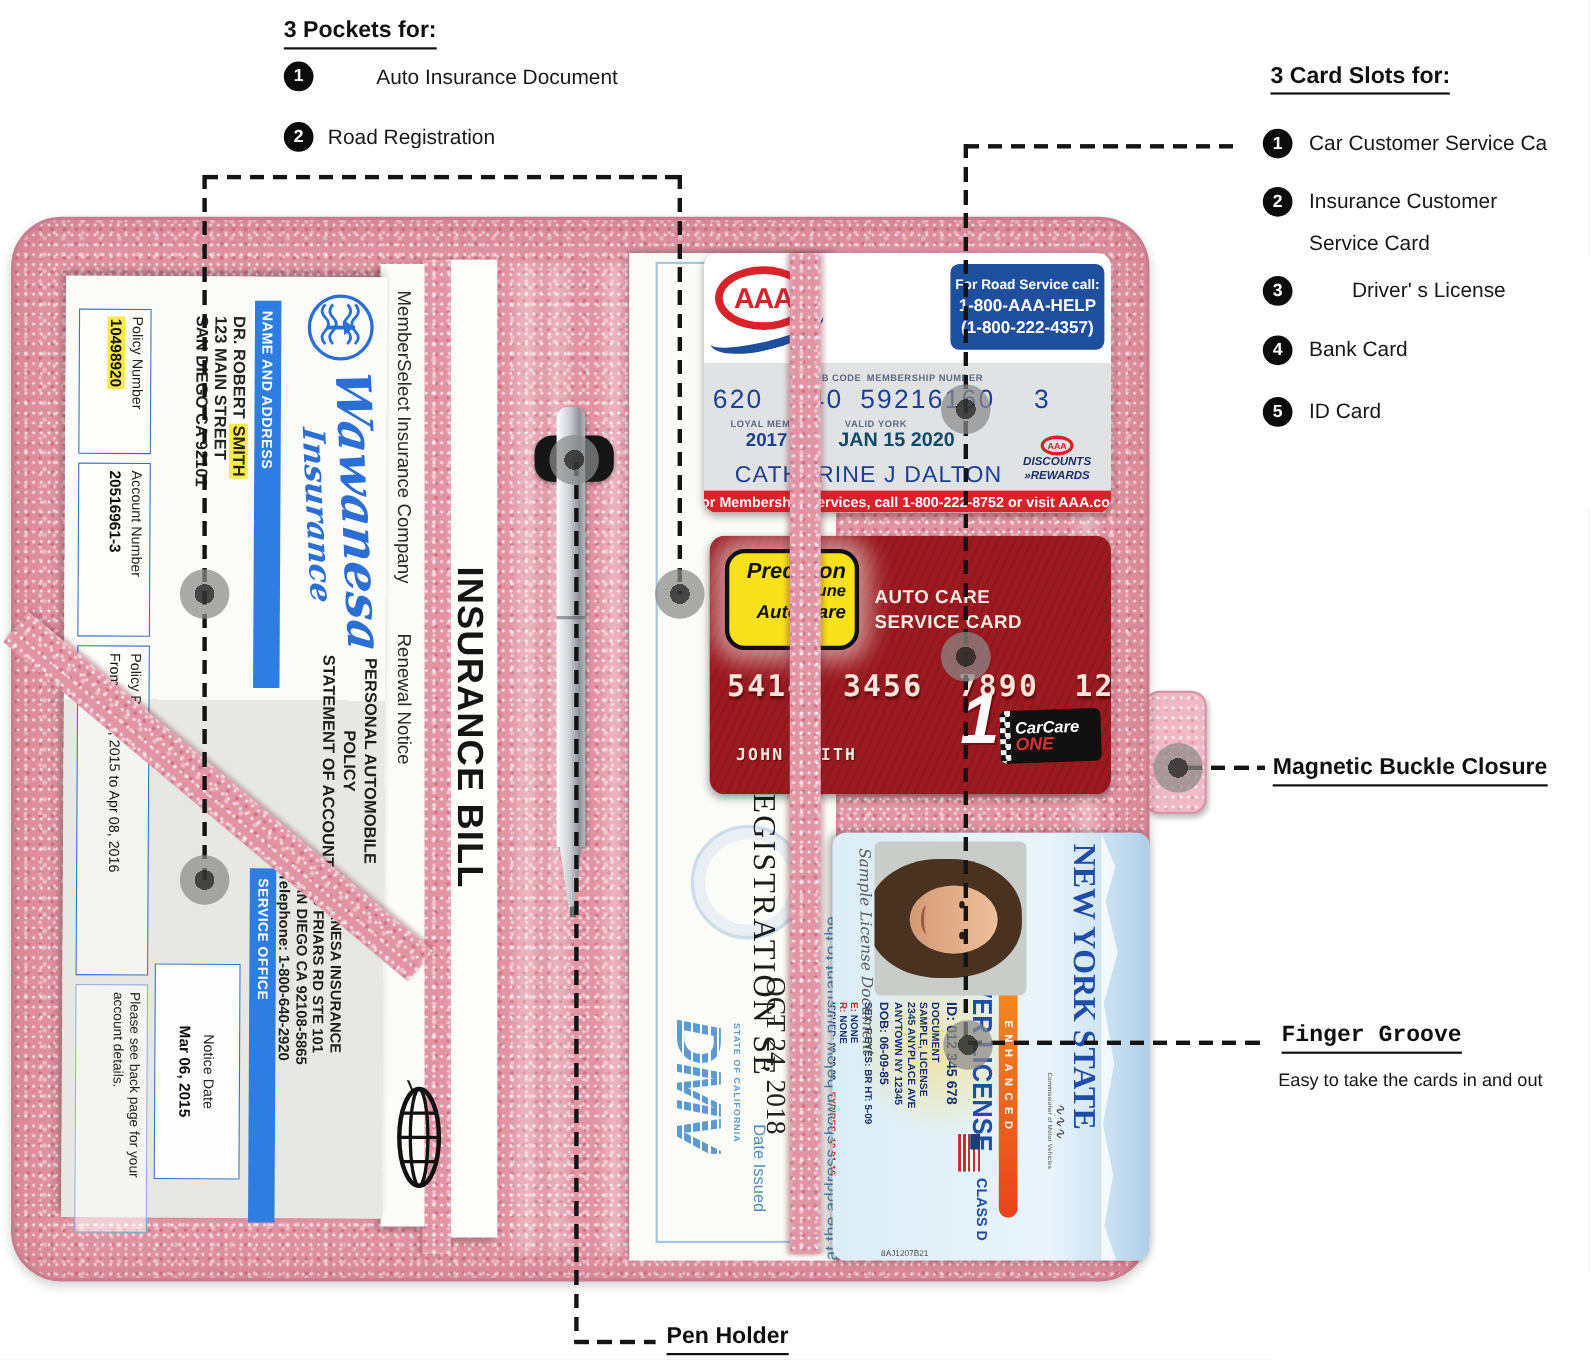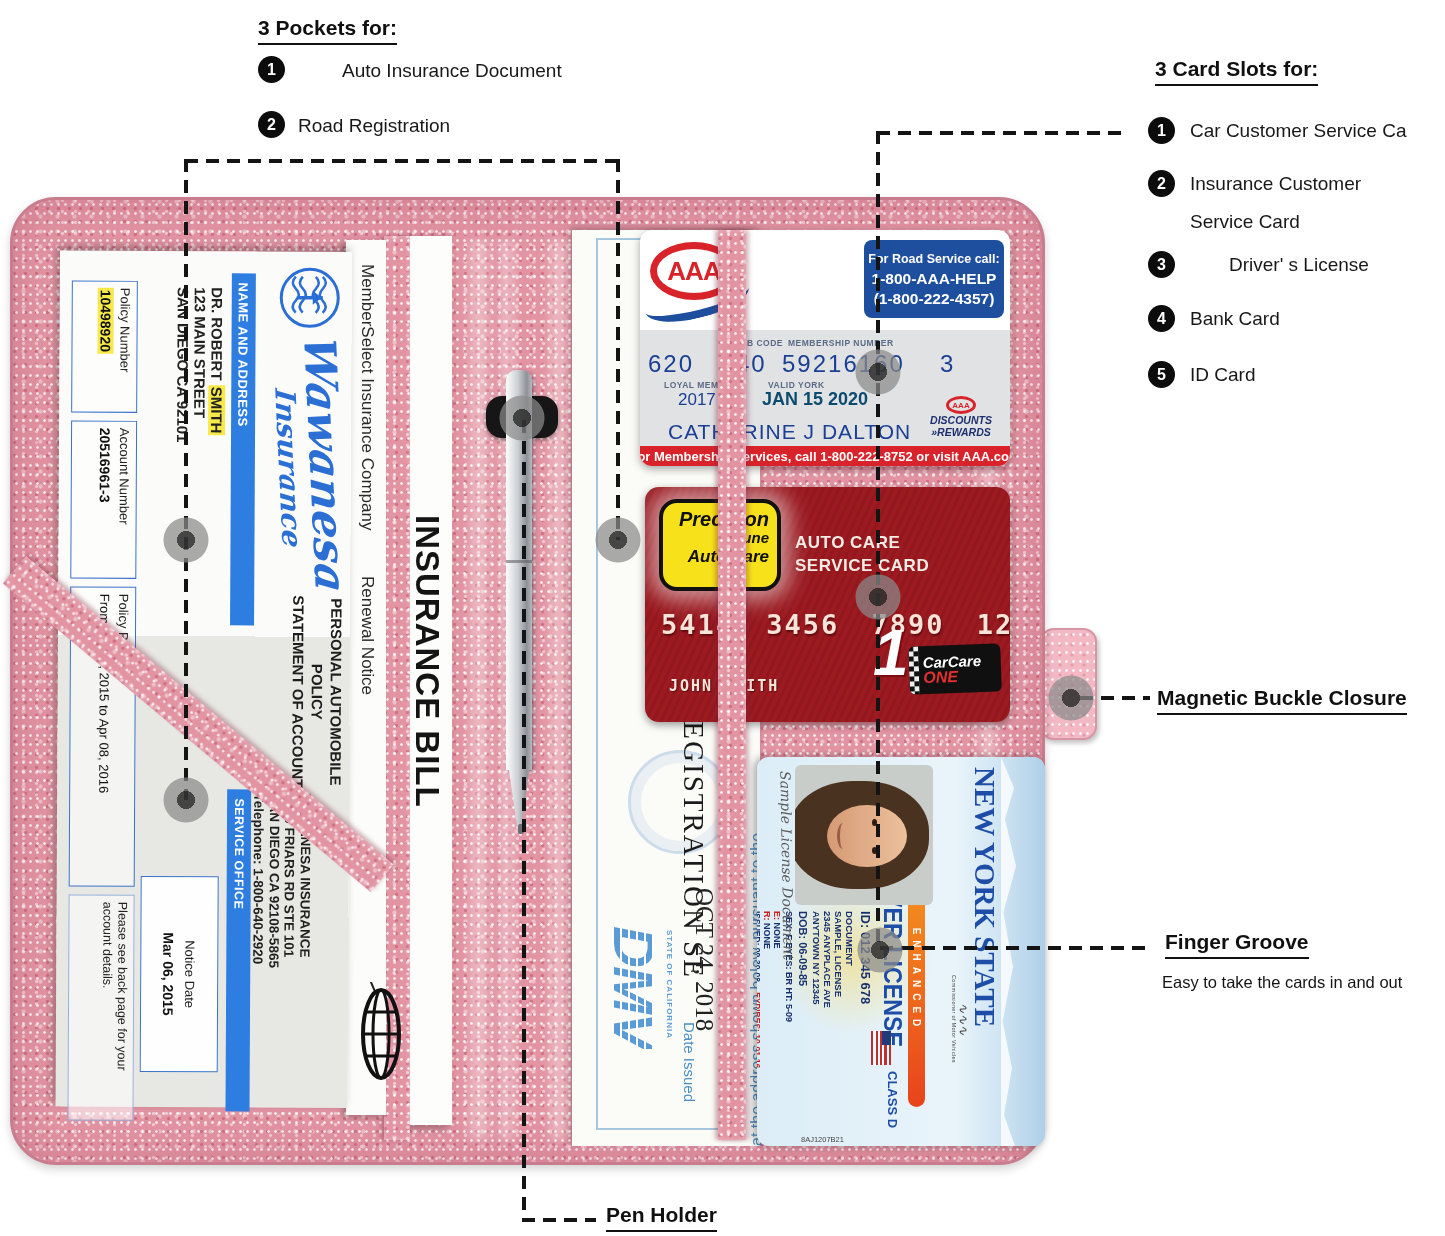--- a/index.html
+++ b/index.html
@@ -285,21 +285,21 @@
       <div class="r2">1-800-AAA-HELP</div>
       <div class="r3">(1-800-222-4357)</div>
     </div>
     <div class="aaa-sm-lbl" style="left:88px;top:108px;">CLUB CODE</div>
     <div class="aaa-sm-lbl" style="left:148px;top:108px;">MEMBERSHIP NUMBER</div>
     <div class="aaa-num" style="left:8px;top:120px;">620</div>
     <div class="aaa-num" style="left:96px;top:120px;">40</div>
     <div class="aaa-num" style="left:142px;top:120px;">59216160</div>
     <div class="aaa-num" style="left:300px;top:120px;">3</div>
     <div class="aaa-sm-lbl" style="left:24px;top:150px;">LOYAL MEMBER</div>
-    <div class="abs" style="left:38px;top:160px;font-size:17px;font-weight:normal;color:#1b3f94;">2017</div>
+    <div class="abs" style="left:38px;top:160px;font-size:17px;font-weight:bold;color:#1b3f94;">2017</div>
     <div class="aaa-sm-lbl" style="left:128px;top:150px;">VALID YORK</div>
     <div class="abs" style="left:122px;top:159px;font-size:18px;font-weight:bold;color:#0c4a6e;">JAN 15 2020</div>
     <div id="aaa-name">CATHERINE J DALTON</div>
     <div id="aaa-disc">
       <div class="oval">AAA</div>
       <div class="t">DISCOUNTS</div>
       <div class="t">»REWARDS</div>
     </div>
     <div class="abs" id="aaa-redbar">For Membership Services, call 1-800-222-8752 or visit AAA.com</div>
   </div>
@@ -407,17 +407,17 @@
   <div class="callout-item" style="left:1190px;top:173px;">Insurance Customer</div>
   <div class="callout-item" style="left:1190px;top:211px;">Service Card</div>
   <div class="badge" style="left:1148px;top:251px;">3</div>
   <div class="callout-item" style="left:1190px;top:254px;margin-left:39px;">Driver' s License</div>
   <div class="badge" style="left:1148px;top:305px;">4</div>
   <div class="callout-item" style="left:1190px;top:308px;">Bank Card</div>
   <div class="badge" style="left:1148px;top:361px;">5</div>
   <div class="callout-item" style="left:1190px;top:364px;">ID Card</div>
 
   <div class="callout-title" style="left:1157px;top:686px;">Magnetic Buckle Closure</div>
-  <div class="callout-title" style="left:1165px;top:930px;">Finger Groove</div>
+  <div class="callout-title" style="left:1165px;top:930px;font-family:Liberation Mono, monospace;">Finger Groove</div>
   <div class="subnote" style="left:1162px;top:973px;">Easy to take the cards in and out</div>
   <div class="callout-title" style="left:606px;top:1203px;">Pen Holder</div>
 
 </div>
 
 </body></html>

